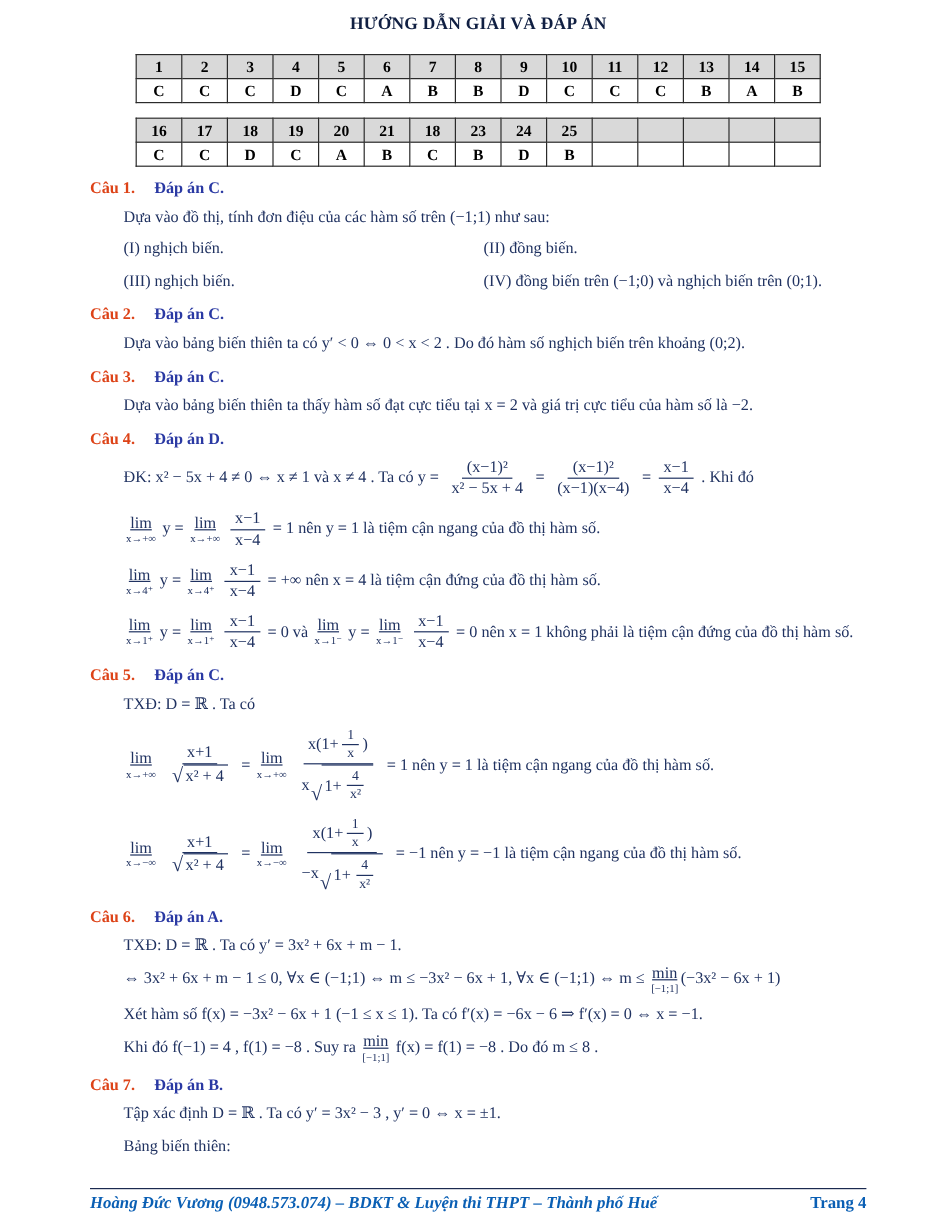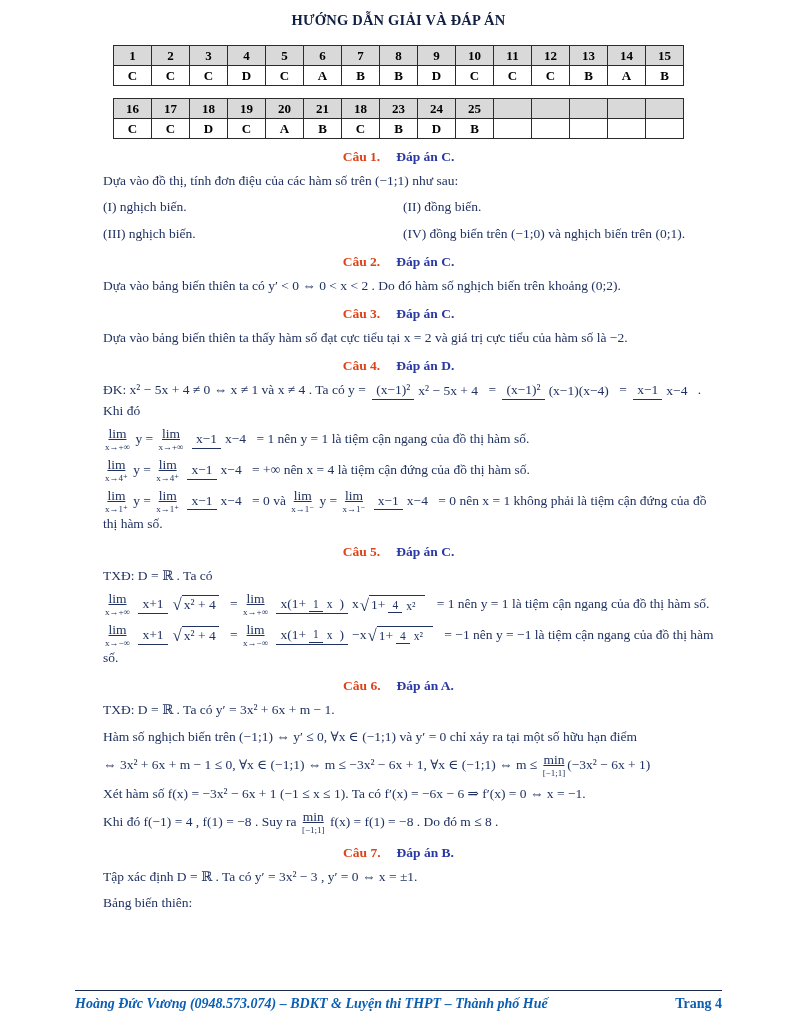--- a/index.html
+++ b/index.html
@@ -20,30 +20,30 @@
   }
   table.answers{border-collapse:collapse;margin:9px auto 0 auto;}
   table.answers td{
     border:1px solid var(--tborder);width:38px;height:20px;min-width:38px;
     text-align:center;font-weight:bold;font-size:13px;color:#000;
   }
   table.answers tr:first-child td{background:var(--thead);}
   table.t2{margin-top:12px;}
   
   .q{margin-top:10px;}
-  .q-head{font-weight:bold;font-size:13.5px;text-align:center;}
+  .q-head{font-weight:bold;font-size:13.5px;}
   .q-label{color:var(--red);}
   .q-answer{color:var(--blue);margin-left:16px;}
   .q-body{margin-left:28px;margin-top:4px;}
   .line{margin:6px 0;line-height:1.5;}
   .cols{display:flex;}
   .col-l{width:300px;flex:0 0 300px;}
   .col-r{flex:1;}
   
-  .m-frac{display:inline-flex;flex-direction:row;align-items:center;vertical-align:middle;margin:1px 3px;line-height:1.25;}
+  .m-frac{display:inline-flex;flex-direction:column;align-items:center;vertical-align:middle;margin:1px 3px;line-height:1.25;}
   .m-frac .m-frac{font-size:.85em;}
   .m-num{padding:0 4px;border-bottom:1px solid currentColor;display:inline-flex;align-items:center;justify-content:center;}
   .m-den{padding:0 4px;display:inline-flex;align-items:center;justify-content:center;}
   .m-under{display:inline-flex;flex-direction:column;align-items:center;vertical-align:middle;margin:0 2px;line-height:1;}
   .m-main{line-height:1.1;text-decoration:underline;}
   .m-sub{font-size:9px;line-height:1;margin-top:1px;}
   .m-sqrt{display:inline-flex;align-items:stretch;vertical-align:middle;margin:0 1px;}
   .m-rad{align-self:flex-end;font-size:1.25em;line-height:1;}
   .m-sqc{border-top:1px solid currentColor;padding:1px 3px 0 2px;display:inline-flex;align-items:center;}
   
@@ -275,21 +275,20 @@
                       <span class="m-den">x²</span>
                     </span></span>
                 </span></span>
             </span> = −1 nên y = −1 là tiệm cận ngang của đồ thị hàm số.</div>
         </div>
       </div>
       <div class="q">
         <div class="q-head"><span class="q-label">Câu 6.</span><span class="q-answer">Đáp án A.</span></div>
         <div class="q-body">
           <div class="line">TXĐ: D = ℝ . Ta có y′ = 3x² + 6x + m − 1.</div>
-          <div class="line">Hàm số nghịch biến trên (−1;1) ⇔ y′ ≤ 0, ∀x ∈ (−1;1) và y′ = 0 chỉ xảy ra tại một số hữu hạn điểm</div>
           <div class="line">⇔ 3x² + 6x + m − 1 ≤ 0, ∀x ∈ (−1;1) ⇔ m ≤ −3x² − 6x + 1, ∀x ∈ (−1;1) ⇔ m ≤ <span class="m-under">
               <span class="m-main">min</span>
               <span class="m-sub">[−1;1]</span>
             </span>(−3x² − 6x + 1)</div>
           <div class="line">Xét hàm số f(x) = −3x² − 6x + 1 (−1 ≤ x ≤ 1). Ta có f′(x) = −6x − 6 ⇒ f′(x) = 0 ⇔ x = −1.</div>
           <div class="line">Khi đó f(−1) = 4 , f(1) = −8 . Suy ra <span class="m-under">
               <span class="m-main">min</span>
               <span class="m-sub">[−1;1]</span>
             </span> f(x) = f(1) = −8 . Do đó m ≤ 8 .</div>
         </div>

